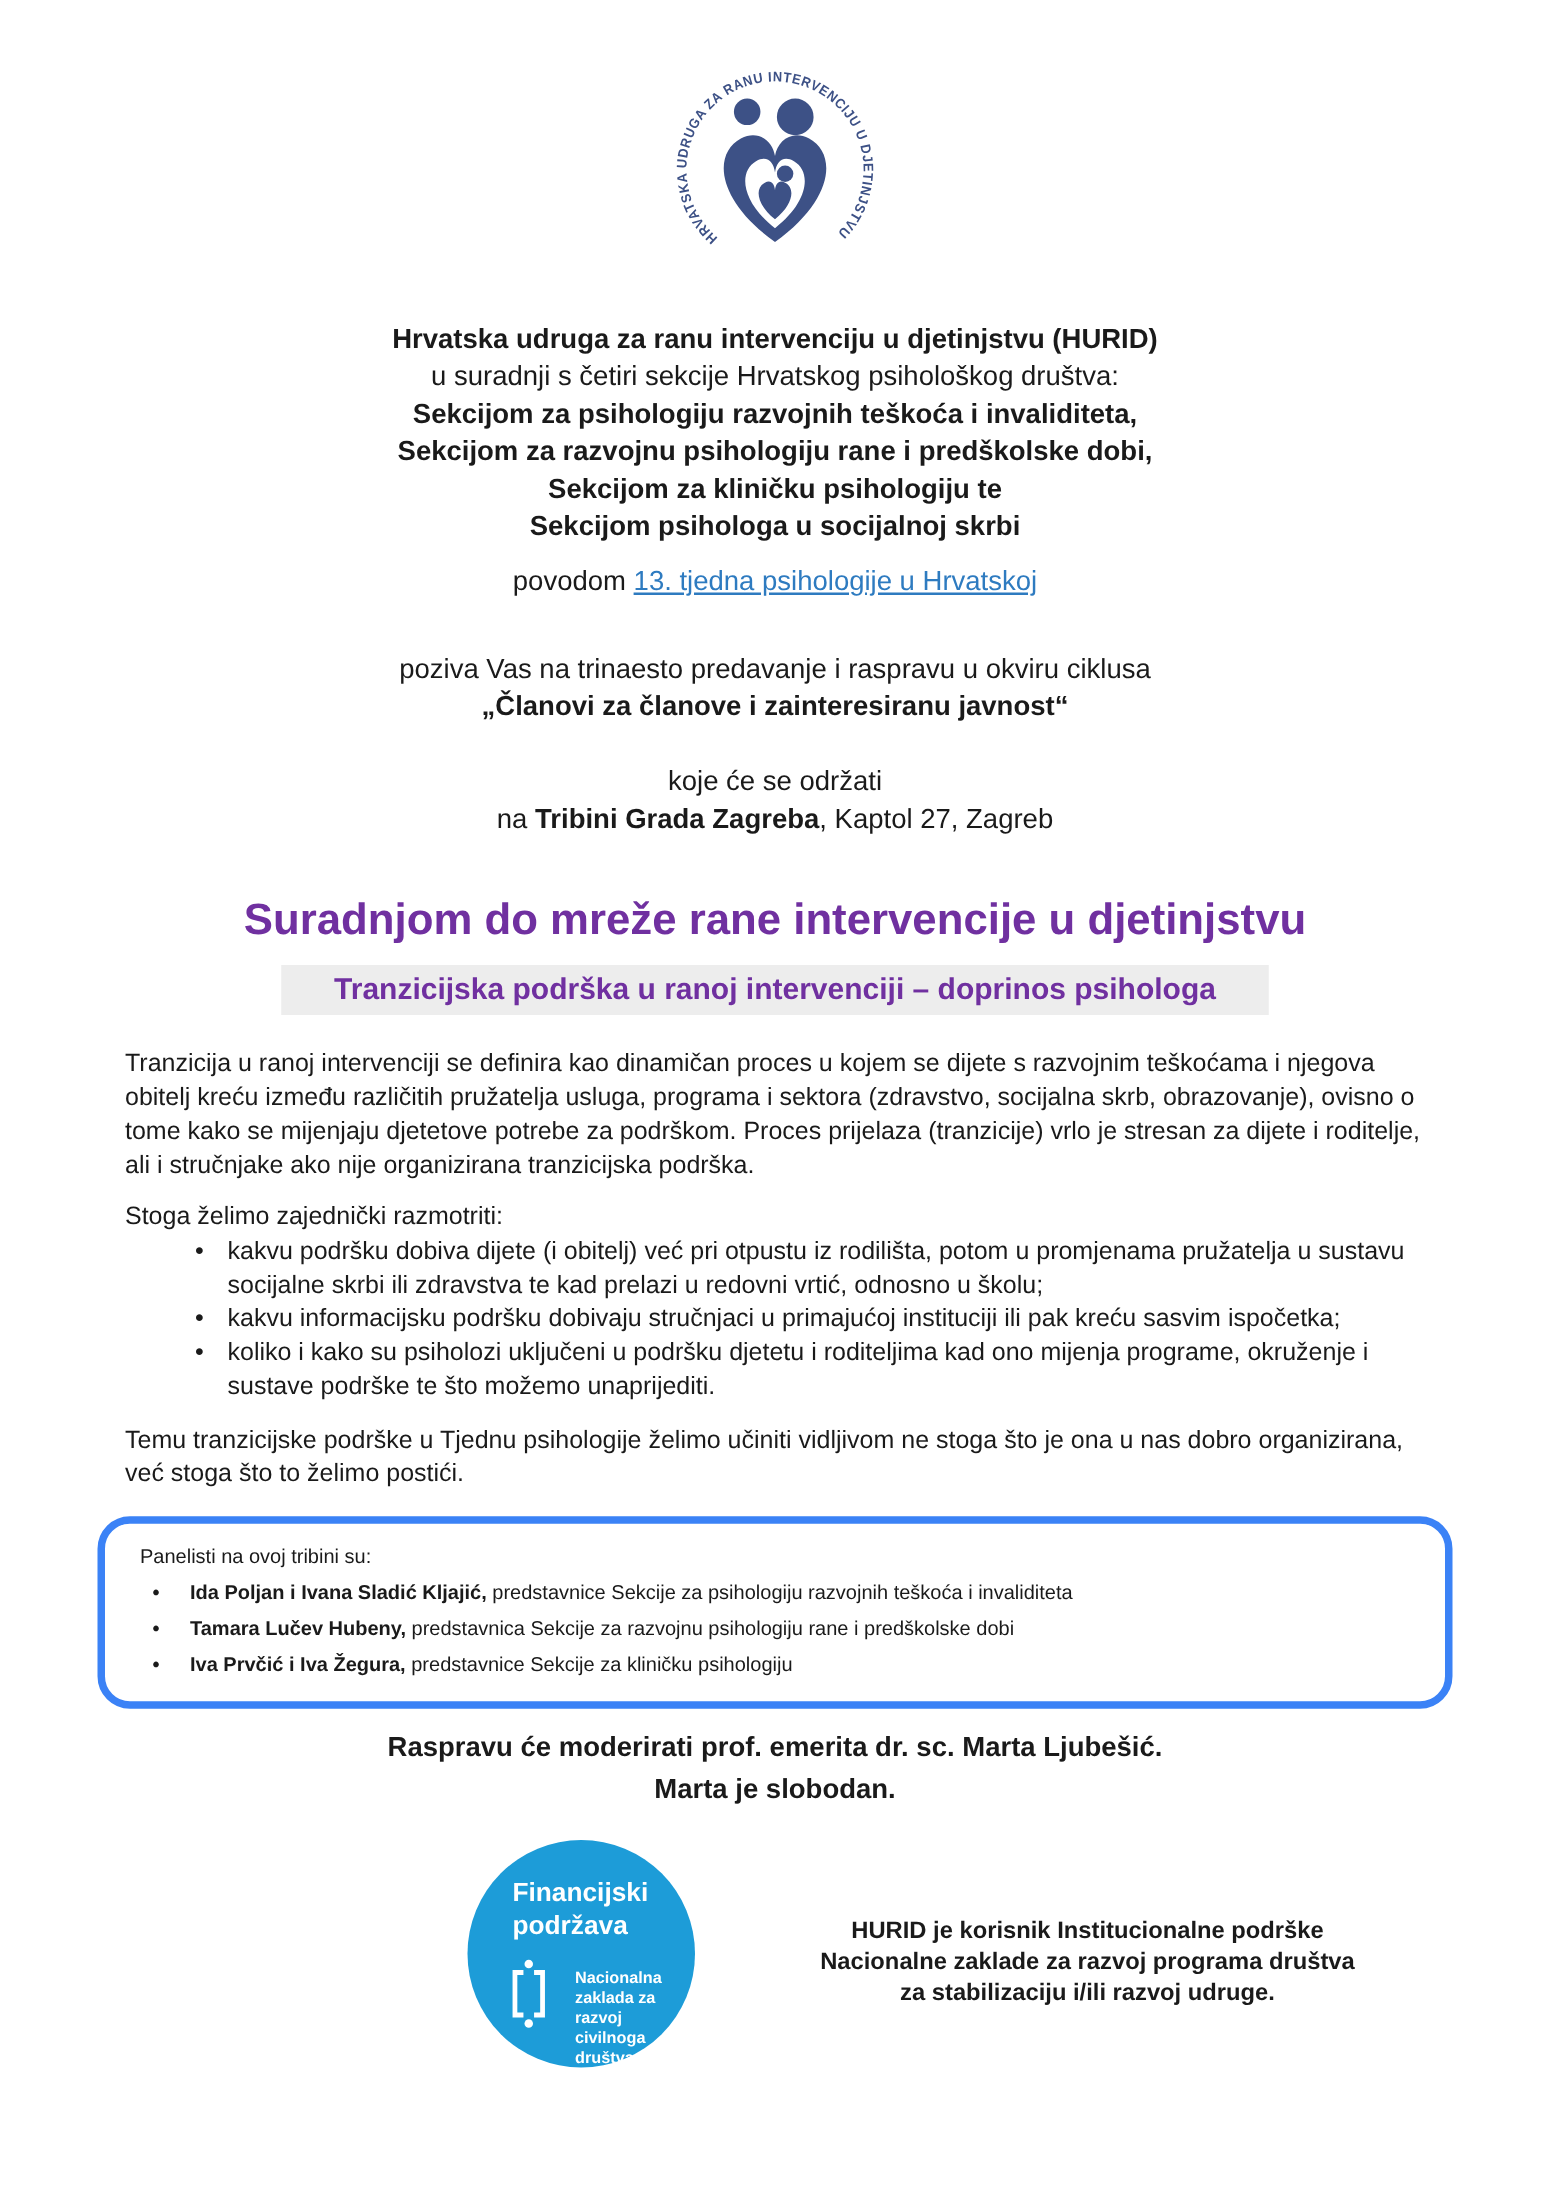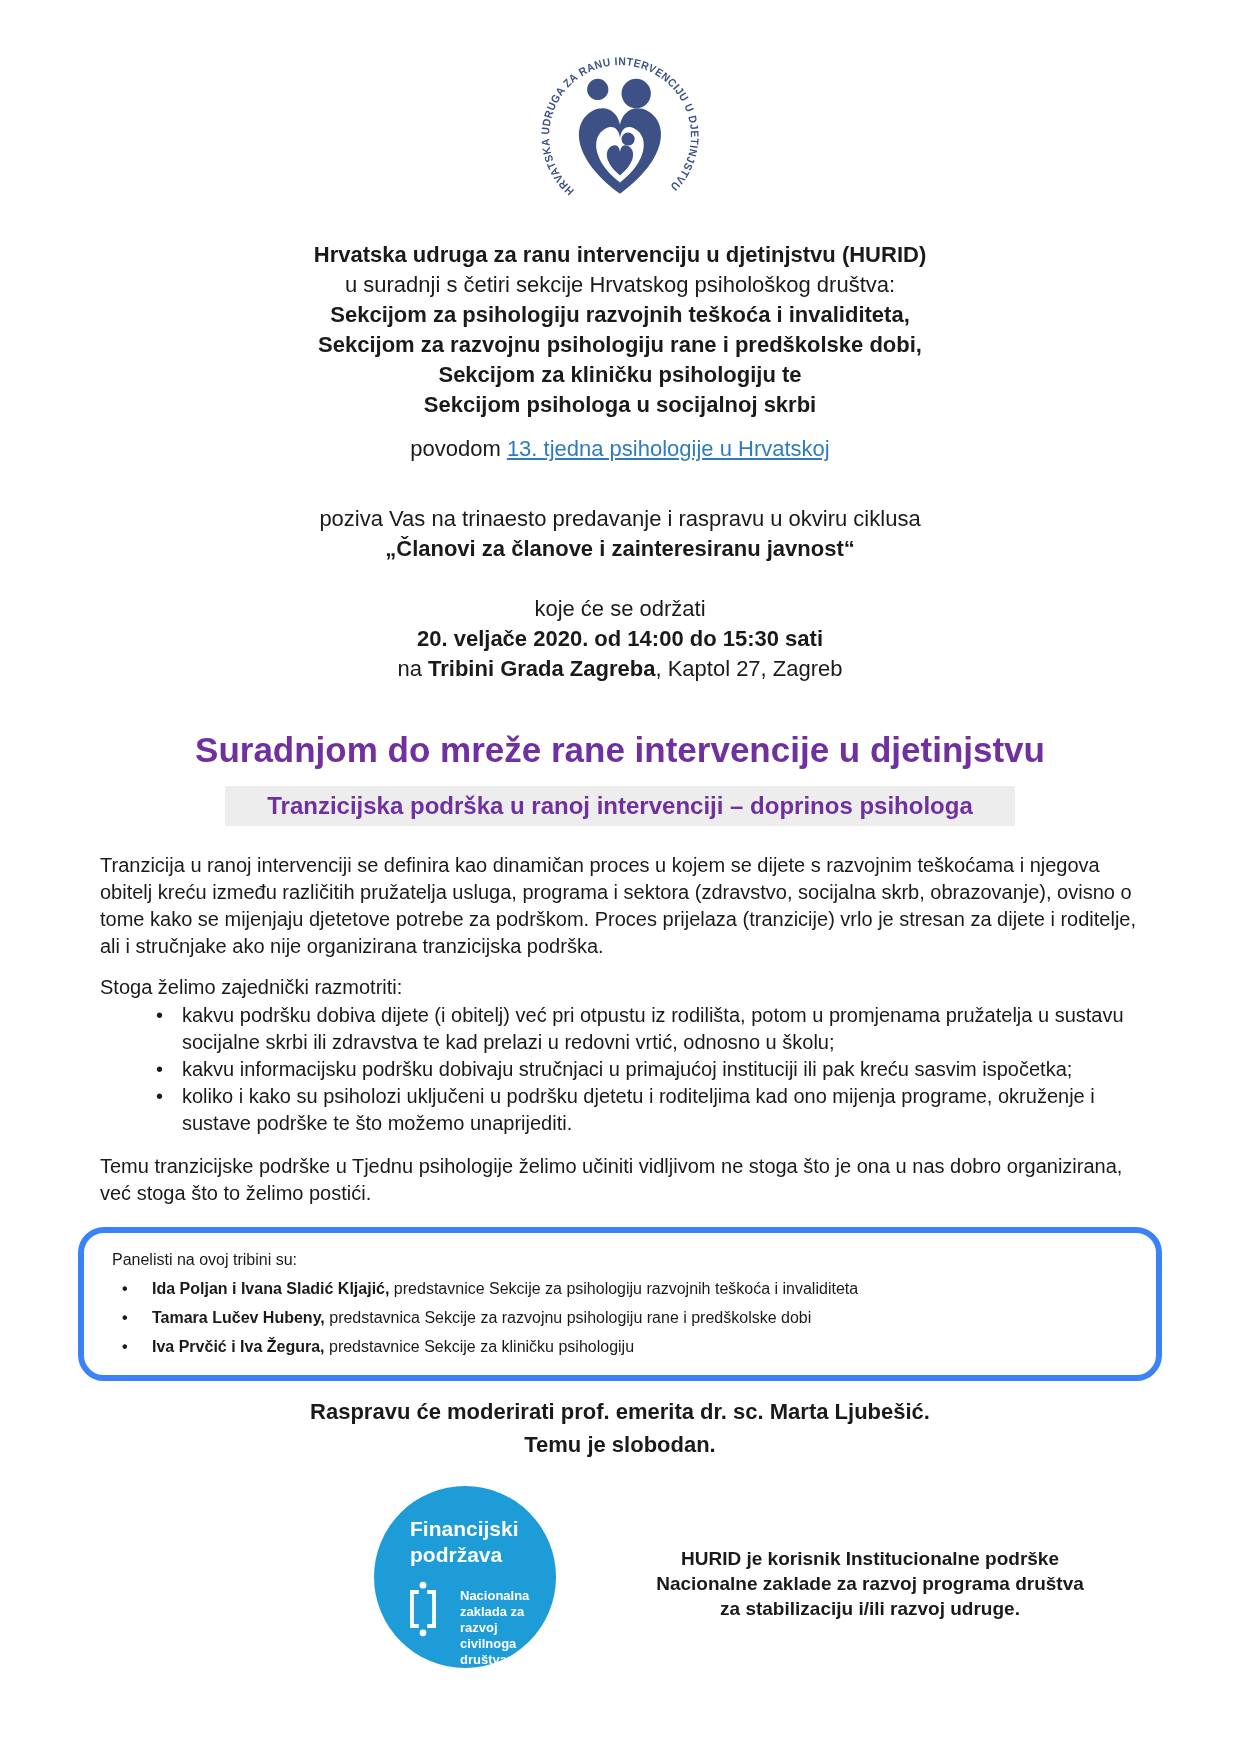--- a/index.html
+++ b/index.html
@@ -11,21 +11,21 @@
   .content { padding:0 100px; }
   .center { text-align:center; }
   p { margin:0; }
   .bold { font-weight:bold; }
 
   
   .logo-wrap { padding-top:50px; }
   .logo-wrap svg { display:block; margin:0 auto; }
 
   
-  .header { margin-top:18px; }
+  .header { margin-top:34px; }
   .header p { font-size:22px; line-height:30px; }
   .povodom { margin-top:14px; }
   .link { color:#2e7bc0; text-decoration:underline; cursor:pointer; }
 
   .invite { margin-top:40px; }
   .invite p { font-size:22px; line-height:30px; }
   .gap-top { margin-top:30px; }
 
   .title {
     margin:44px 0 0 0; font-size:35px; line-height:44px; font-weight:bold;
@@ -111,21 +111,20 @@
       <p class="bold">Sekcijom za razvojnu psihologiju rane i predškolske dobi,</p>
       <p class="bold">Sekcijom za kliničku psihologiju te</p>
       <p class="bold">Sekcijom psihologa u socijalnoj skrbi</p>
       <p class="povodom"><span>povodom </span><a class="link">13. tjedna psihologije u Hrvatskoj</a></p>
     </div>
 
     <div class="invite center">
       <p>poziva Vas na trinaesto predavanje i raspravu u okviru ciklusa</p>
       <p class="bold">„Članovi za članove i zainteresiranu javnost“</p>
       <p class="gap-top">koje će se održati</p>
-      <p class="bold">20. veljače 2020. od 14:00 do 15:30 sati</p>
       <p><span>na </span><span class="bold">Tribini Grada Zagreba</span><span>, Kaptol 27, Zagreb</span></p>
     </div>
 
     <h1 class="title">Suradnjom do mreže rane intervencije u djetinjstvu</h1>
     <div class="subtitle-wrap">
       <span class="subtitle">Tranzicijska podrška u ranoj intervenciji – doprinos psihologa</span>
     </div>
 
     <div class="body-text">
       <p>Tranzicija u ranoj intervenciji se definira kao dinamičan proces u kojem se dijete s razvojnim teškoćama i njegova obitelj kreću između različitih pružatelja usluga, programa i sektora (zdravstvo, socijalna skrb, obrazovanje), ovisno o tome kako se mijenjaju djetetove potrebe za podrškom. Proces prijelaza (tranzicije) vrlo je stresan za dijete i roditelje, ali i stručnjake ako nije organizirana tranzicijska podrška.</p>
@@ -141,21 +140,21 @@
         <p class="intro">Panelisti na ovoj tribini su:</p>
         <ul class="panel">
           <li><span class="bold">Ida Poljan i Ivana Sladić Kljajić,</span><span> predstavnice Sekcije za psihologiju razvojnih teškoća i invaliditeta</span></li>
           <li><span class="bold">Tamara Lučev Hubeny,</span><span> predstavnica Sekcije za razvojnu psihologiju rane i predškolske dobi</span></li>
           <li><span class="bold">Iva Prvčić i Iva Žegura,</span><span> predstavnice Sekcije za kliničku psihologiju</span></li>
         </ul>
       </div>
 
       <div class="moderator">
         <p>Raspravu će moderirati prof. emerita dr. sc. Marta Ljubešić.</p>
-        <p>Temu je slobodan.</p>
+        <p>Marta je slobodan.</p>
       </div>
     </div>
   </div>
 
   <div class="footer">
     <div class="badge">
       <div class="badge-title">Financijski podržava</div>
       <div class="badge-row">
         <svg class="badge-icon" viewBox="0 0 40 66">
           <circle cx="20" cy="5" r="4" fill="#ffffff"></circle>

